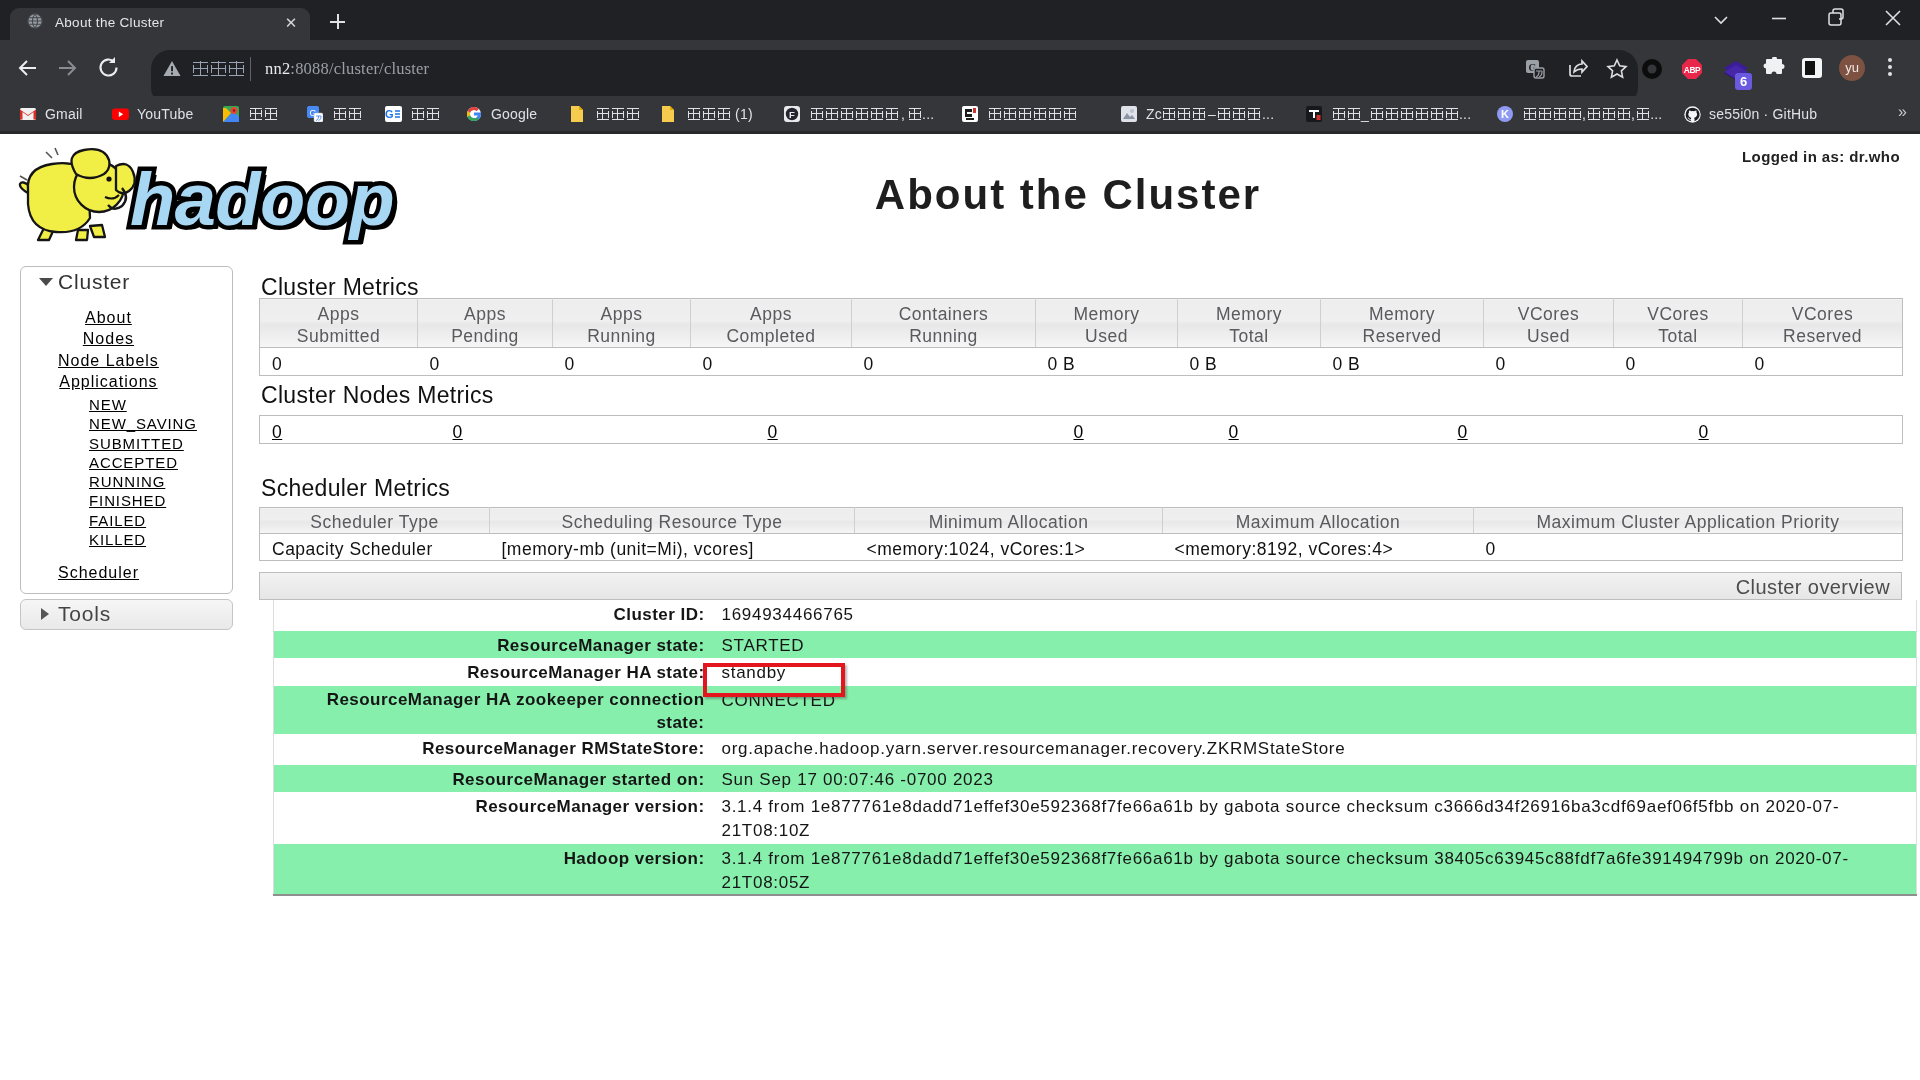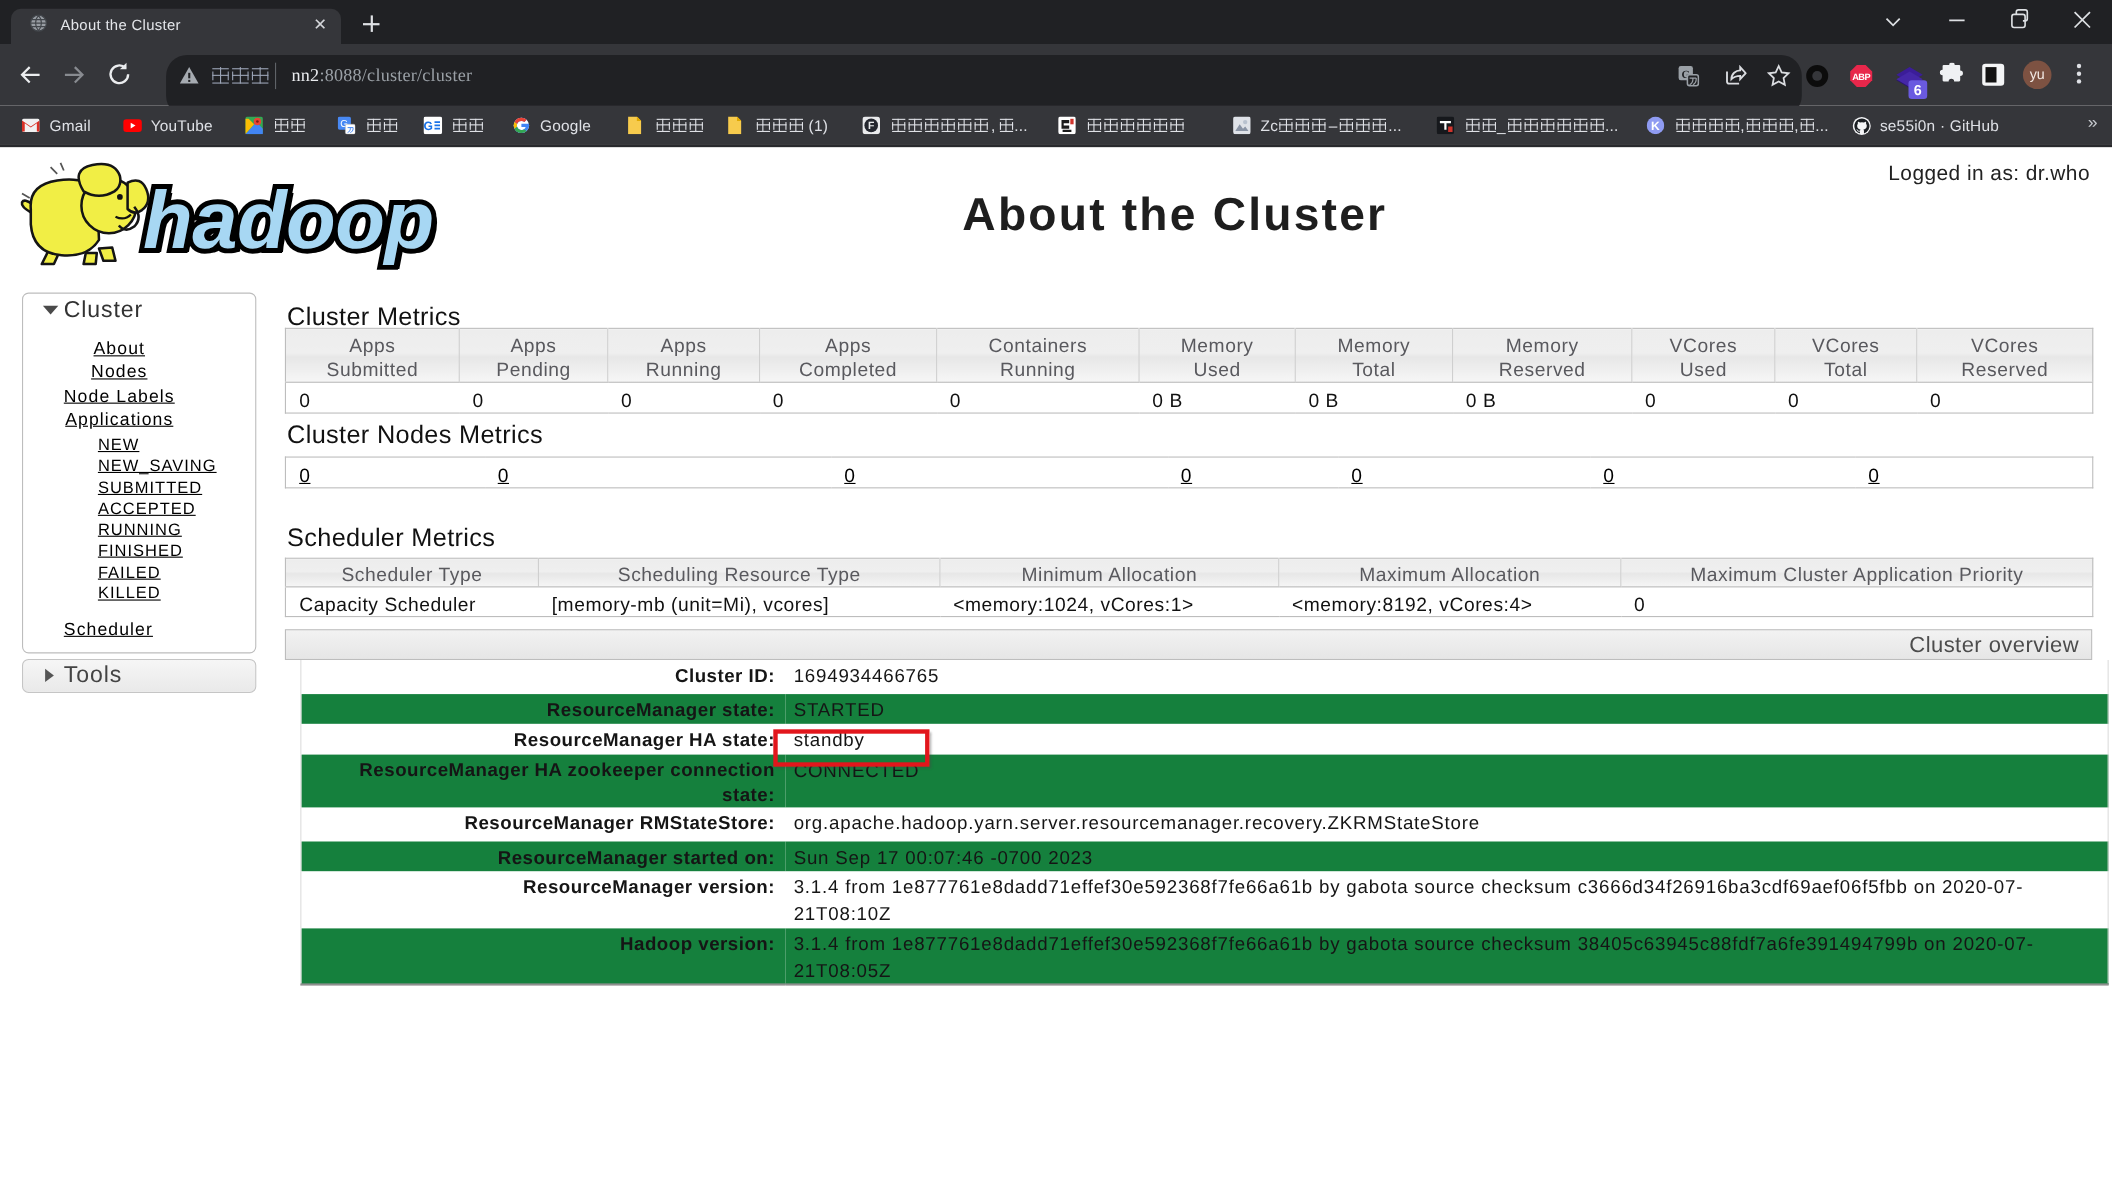--- a/index.html
+++ b/index.html
@@ -35,21 +35,21 @@
   linear-gradient(currentColor,currentColor) 5.5px 0px/1.3px 12.5px no-repeat,
   linear-gradient(currentColor,currentColor) 0px 2.8px/1px 7px no-repeat,
   linear-gradient(currentColor,currentColor) 11px 2.8px/1px 7px no-repeat;
 }
 .bm { position:absolute; top:7px; height:22px; display:flex; align-items:center; color:#dfe1e6; font-size:14px; letter-spacing:0.2px; white-space:nowrap; }
 .bm .ic { width:16px; height:16px; margin-right:9px; position:relative; flex:none; }
 
 
 #page { position:absolute; left:0; top:134px; width:1920px; height:946px; background:#fff; color:#1a1a1a; }
 
-#loggedin { position:absolute; right:20px; top:14px; font-size:19px; letter-spacing:0.4px; color:#222; }
+#loggedin { position:absolute; right:20px; top:14px; font-size:15px; letter-spacing:0.4px; color:#222;font-weight:bold; }
 #h1 { position:absolute; left:0; top:37px; width:2136px; text-align:center; font-size:42px; font-weight:bold; letter-spacing:2px; color:#1e1e1e; }
 
 
 #nav { position:absolute; left:20px; top:132px; width:213px; height:328px; border:1px solid #bdbdbd; border-radius:6px; background:#fff; }
 #nav .hdr { position:absolute; left:0; top:0; width:211px; height:30px; }
 #nav .hdr .tri { position:absolute; left:18px; top:11px; width:0; height:0; border-left:7px solid transparent; border-right:7px solid transparent; border-top:8px solid #4a4a4a; }
 #nav .hdr .t { position:absolute; left:37px; top:3px; font-size:21px; letter-spacing:0.8px; color:#333; }
 #nav a { color:#000; }
 .navlist { position:absolute; left:37px; top:40px; font-size:16px; letter-spacing:1px; line-height:21.3px; }
 .navlist div { height:21.3px;text-align:center; }
@@ -82,21 +82,21 @@
 #tbl-s th { height:26px; }
 #tbl-s td { height:27px; }
 
 
 #ovbar { position:absolute; left:259px; top:438px; width:1643px; height:28px; background:linear-gradient(#f2f2f2,#e6e6e6); border:1px solid #bdbdbd; }
 #ovbar .t { position:absolute; right:11px; top:3px; font-size:20px; letter-spacing:0.4px; color:#4c4c4c; }
 table.info { position:absolute; left:273px; top:466px; border-collapse:collapse; table-layout:fixed; width:1643px; font-size:17px; letter-spacing:0.45px; border-left:1px solid #ddd; border-right:1px solid #ddd; border-bottom:2px solid #8f8f8f; }
 table.info td { vertical-align:top; line-height:23.5px; padding-top:3px; }
 table.info td.l { text-align:right; font-weight:bold; padding-right:9px; color:#151515; }
 table.info td.v { padding-left:8px; padding-right:14px; color:#151515; letter-spacing:0.72px; }
-table.info tr.alt { background:#15803d; }
+table.info tr.alt { background:#86efac; }
 #redbox { position:absolute; left:703px; top:529px; width:142px; height:34px; border:4px solid #e2161c; box-shadow:2px 2px 2px rgba(70,70,70,.4); }
 </style>
 </head>
 <body>
 <div id="stage">
 
 <div id="tabstrip">
   <div id="tab">
     <svg class="abs" style="left:17px;top:5px" width="16" height="16" viewBox="0 0 16 16">
           <circle cx="8" cy="8" r="7.2" fill="#989da3"></circle>

